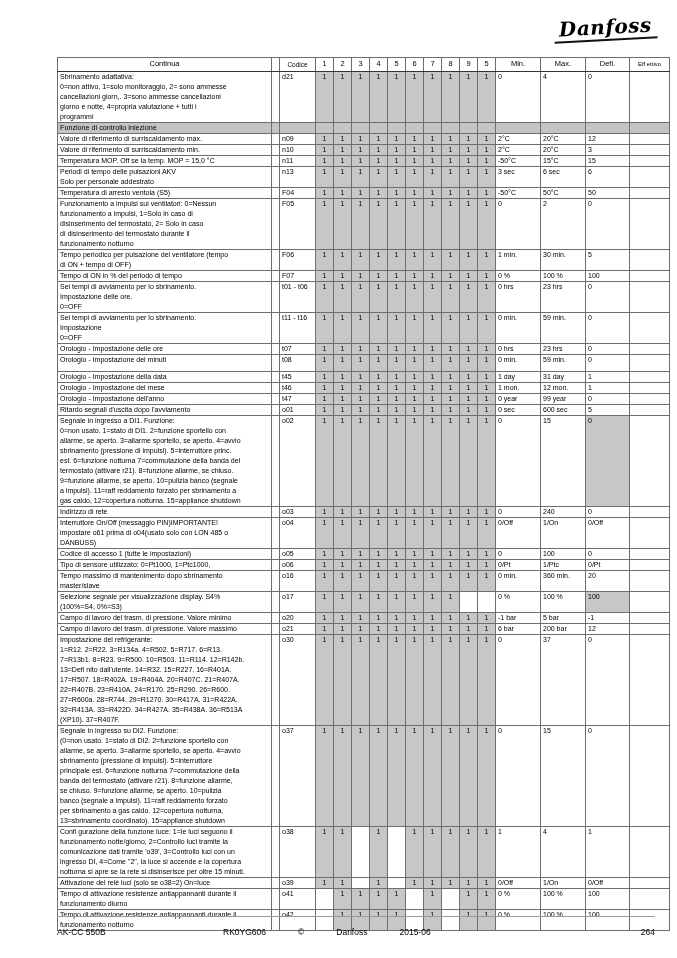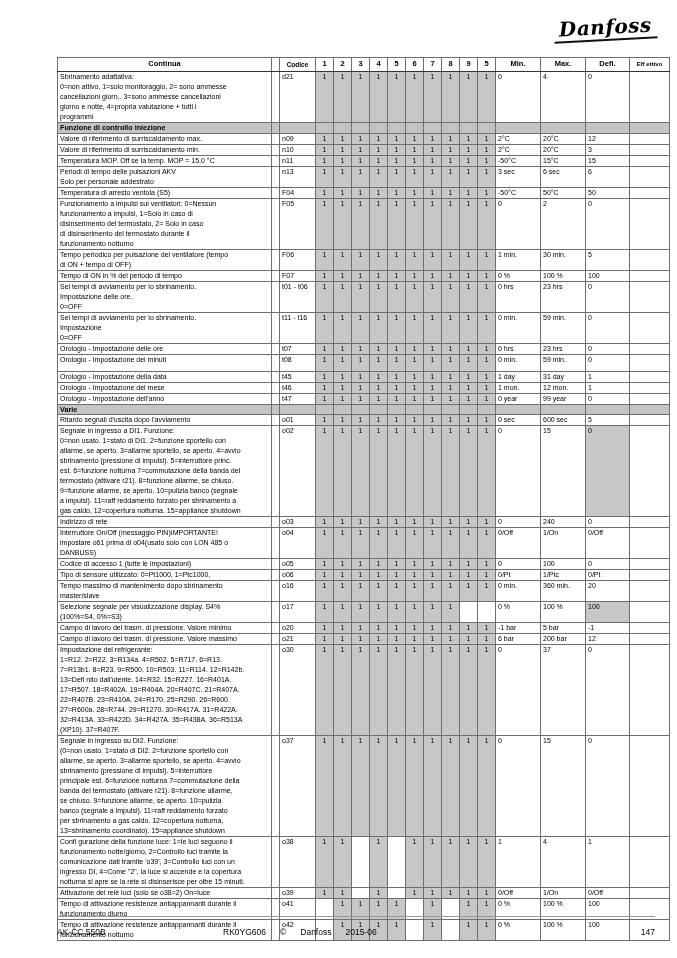--- a/index.html
+++ b/index.html
@@ -19,37 +19,37 @@
     position:absolute; left:57px; top:57px; width:612px;
     border-collapse:collapse; table-layout:fixed;
     border:1.5px solid #111;
   }
   th, td {
     border:1px solid #6e6e6e;
     font-size:7px; line-height:10px;
     vertical-align:top; padding:0 2px; overflow:hidden;
     font-family:"Liberation Sans", sans-serif;
   }
-  thead th { font-weight:bold; text-align:center; vertical-align:middle; height:14px; line-height:1.1; border-bottom:1px solid #333; }
+  thead th { font-weight:normal; text-align:center; vertical-align:middle; height:14px; line-height:1.1; border-bottom:1px solid #333; }
   th.hd { font-size:7.5px; }
   th.hd-code { font-size:6.5px; }
   th.hd-num { font-size:7.5px; padding:0; }
   th.hd-eff { font-size:6px; }
   td.desc { white-space:pre-line; }
   td.num { text-align:center; padding:0; }
   td.on { background:#c7c7c7; }
   tr.section td { background:#c4c4c4; height:10px; line-height:9.5px; }
-  tr.section td.desc { font-weight:bold; font-size:7.2px; }
+  tr.section td.desc { font-weight:normal; font-size:7.2px; }
   .footer-rule { position:absolute; left:57px; width:598px; top:916px; border-top:1px solid #9a9a9a; }
   .footer {
     position:absolute; left:57px; width:598px; top:927px;
     font-size:8.5px; display:flex; align-items:baseline;
   }
   .footer .f-left { width:166px; }
-  .footer .f-center { display:flex; gap:14px;justify-content:space-between; }
+  .footer .f-center { display:flex; gap:32px;justify-content:space-between; }
   .footer .f-page { margin-left:auto; }
 </style>
 </head>
 <body>
 
 <div class="page">
 
   <div class="logo">
     <span>Danfoss</span>
   </div>
@@ -426,39 +426,20 @@
           <td class="num on">1</td>
           <td class="num on">1</td>
           <td class="num on">1</td>
           <td class="num on">1</td>
           <td class="num on">1</td>
           <td>0 year</td>
           <td>99 year</td>
           <td>0</td>
           <td></td>
         </tr>
-        <tr class="section">
-          <td class="desc">Varie</td>
-          <td></td>
-          <td></td>
-          <td class="num"></td>
-          <td class="num"></td>
-          <td class="num"></td>
-          <td class="num"></td>
-          <td class="num"></td>
-          <td class="num"></td>
-          <td class="num"></td>
-          <td class="num"></td>
-          <td class="num"></td>
-          <td class="num"></td>
-          <td></td>
-          <td></td>
-          <td></td>
-          <td></td>
-        </tr>
         <tr>
           <td class="desc">Ritardo segnali d'uscita dopo l'avviamento</td>
           <td></td>
           <td class="code">o01</td>
           <td class="num on">1</td>
           <td class="num on">1</td>
           <td class="num on">1</td>
           <td class="num on">1</td>
           <td class="num on">1</td>
           <td class="num on">1</td>
@@ -797,16 +778,16 @@
   <div class="footer-rule"></div>
 
   <div class="footer">
     <span class="f-left">AK-CC 550B</span>
     <span class="f-center">
       <span>RK0YG606</span>
       <span>©</span>
       <span>Danfoss</span>
       <span>2015-06</span>
     </span>
-    <span class="f-page">147</span>
+    <span class="f-page">264</span>
   </div>
 
 </div>
 
 </body></html>

